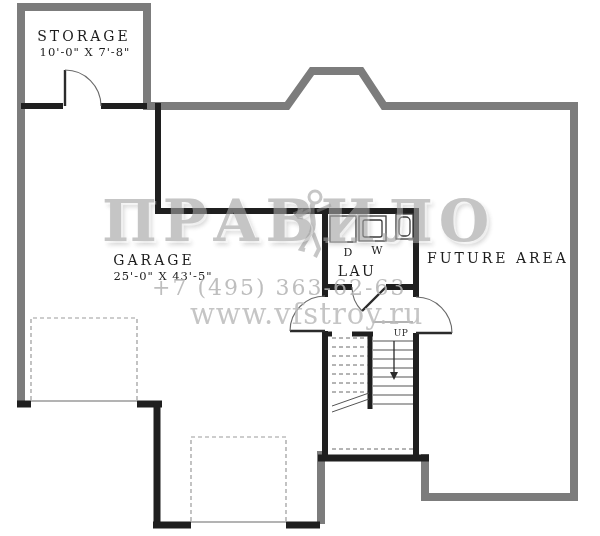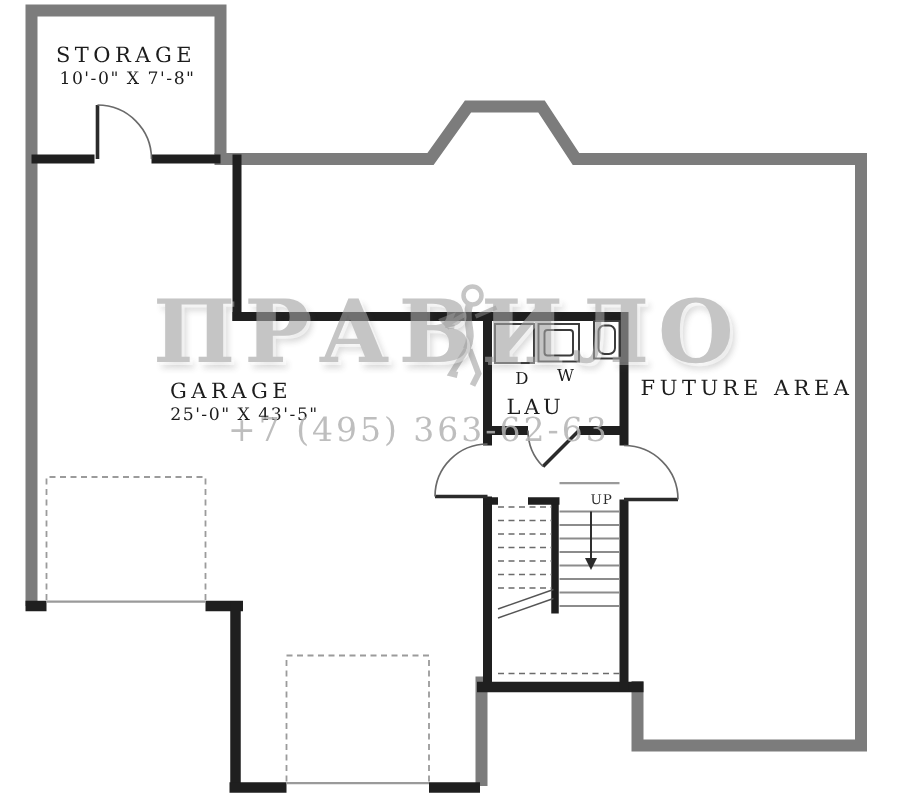--- a/index.html
+++ b/index.html
@@ -160,13 +160,14 @@
       <path d="M 22,16 C 18,28 26,34 20,46" stroke-width="5" fill="none"></path>
       <path d="M 20,22 L 6,30 L 10,25 M 6,30 L 12,31" stroke-width="3" fill="none"></path>
       <path d="M 26,24 L 40,18" stroke-width="3" fill="none"></path>
       <path d="M 20,46 L 10,62 L 14,63" stroke-width="4" fill="none"></path>
       <path d="M 22,46 L 28,62 L 24,70" stroke-width="4" fill="none"></path>
       <polygon points="2,26 12,22 8,32" stroke-width="1" fill="#8f8f8f"></polygon>
     </g>
   </svg>
   <div class="wm wm-brand">ПРАВИЛО</div>
   <div class="wm wm-phone">+7 (495) 363-62-63</div>
+  <div class="wm wm-site">www.vfstroy.ru</div>
 </div>
 
 </body></html>

